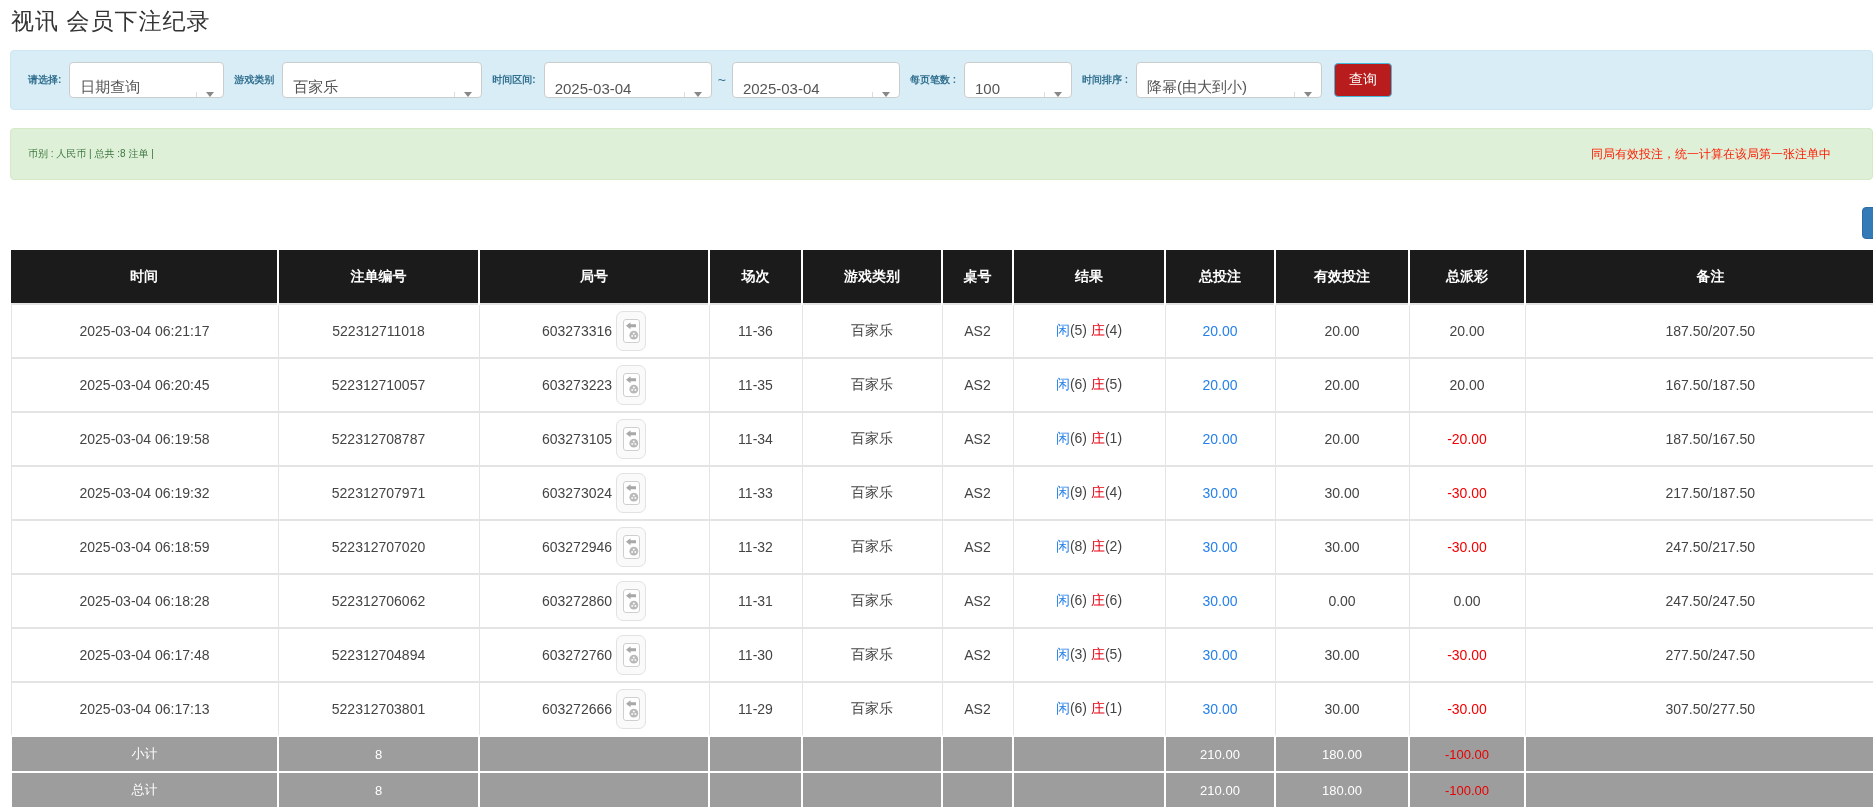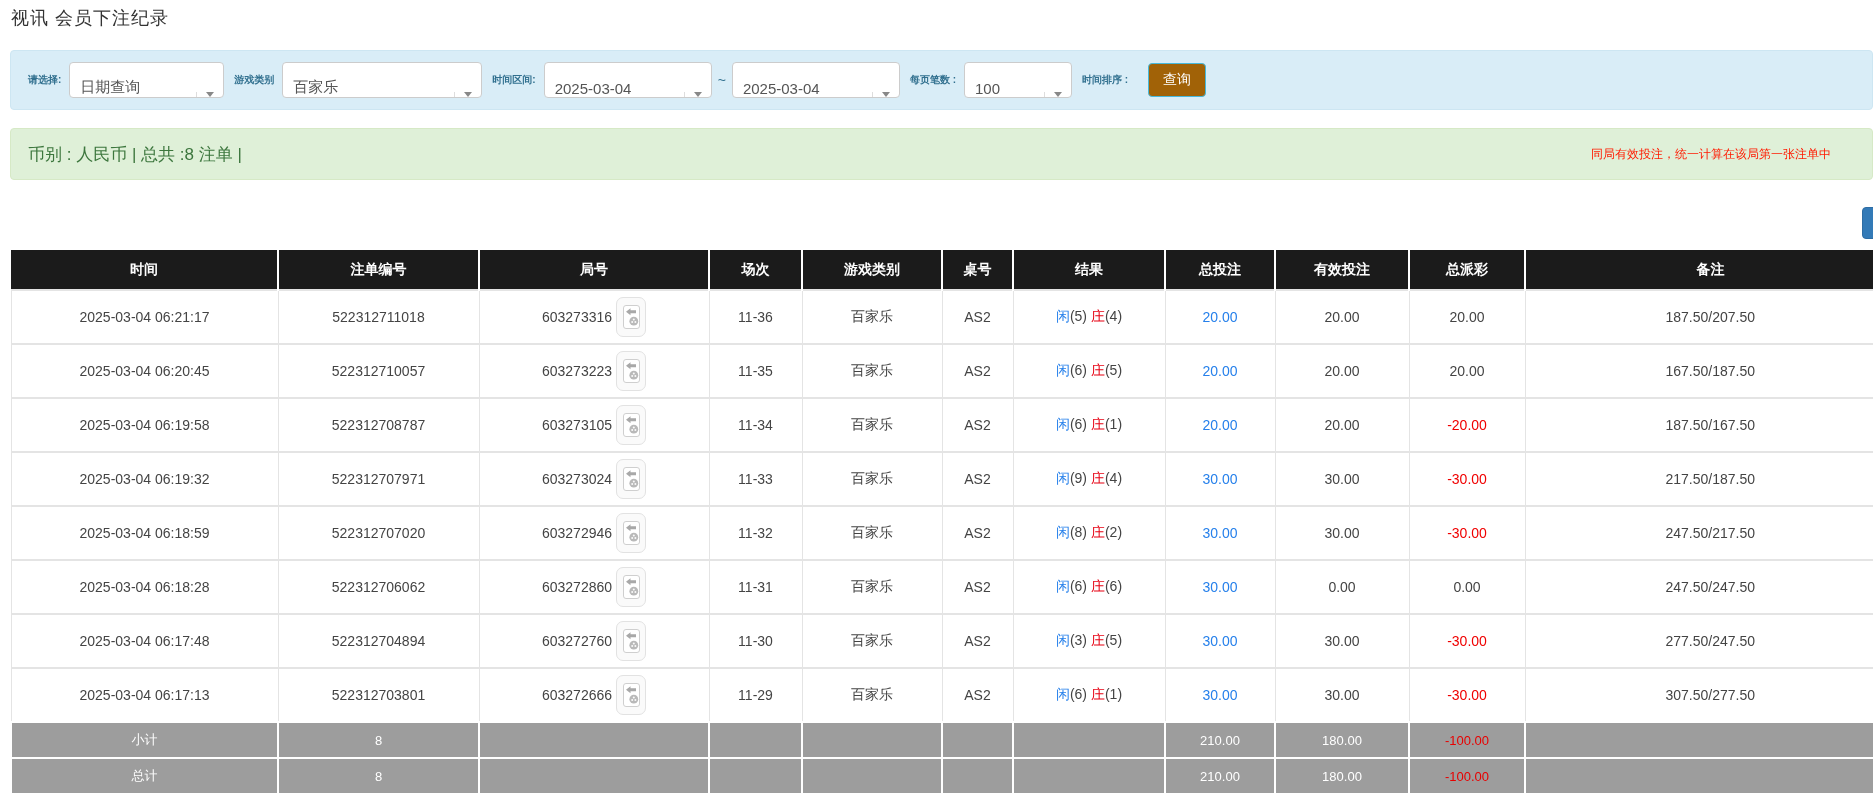--- a/index.html
+++ b/index.html
@@ -5,21 +5,21 @@
   html,body{margin:0;padding:0;}
   body{
     width:1873px;height:809px;overflow:hidden;position:relative;
     background:#fff;
     font-family:"Liberation Sans","DejaVu Sans",sans-serif;
     color:#333;
   }
   
   .title{
     position:absolute;left:11px;top:6px;margin:0;
-    font-size:18px;font-weight:400;color:#333;letter-spacing:1px;
+    font-size:23px;font-weight:400;color:#333;letter-spacing:1px;
   }
   
   .filter-bar{
     position:absolute;left:10px;top:50px;right:0;height:60px;
     background:#d9edf7;border:1px solid #cde6f2;border-radius:4px;
     box-sizing:border-box;
     display:flex;align-items:center;padding-left:17px;
     white-space:nowrap;
   }
   .flabel{color:#31708f;font-weight:bold;font-size:10px;margin:0 8px 0 10px;}
@@ -36,52 +36,52 @@
   }
   .sel-arrow{
     width:26px;border-left:1px solid #ddd;display:flex;align-items:center;justify-content:center;
   }
   .tri{
     width:0;height:0;border-left:4px solid transparent;border-right:4px solid transparent;
     border-top:5px solid #888;display:block;
   }
   .search-btn{
     margin-left:12px;height:34px;padding:0 14px;
-    background:#a16207;border:1px solid #46b8da;border-radius:4px;
+    background:#b91c1c;border:1px solid #46b8da;border-radius:4px;
     color:#fff;font-size:14px;cursor:pointer;
     font-family:inherit;
   }
   
   .info-bar{
     position:absolute;left:10px;top:128px;right:0;height:52px;
     background:#dff0d8;border:1px solid #d6e9c6;border-radius:4px;
     box-sizing:border-box;
   }
   .info-left{
     position:absolute;left:17px;top:50%;transform:translateY(-50%);
-    color:#3c763d;font-size:17px;white-space:nowrap;
+    color:#3c763d;font-size:10px;white-space:nowrap;
   }
   .info-notice{
     position:absolute;left:1580px;top:50%;transform:translateY(-50%);
     color:#ff1a00;font-size:12px;white-space:nowrap;
   }
   
   .edge-btn{
     position:absolute;left:1862px;top:207px;width:48px;height:30px;
     background:#337ab7;border:1px solid #2e6da4;border-radius:4px;cursor:pointer;
   }
   
   .bet-table{
     position:absolute;left:10px;top:250px;
     border-collapse:collapse;table-layout:fixed;width:1884px;
   }
   .bet-table thead th{
     background:#1b1b1b;color:#fff;font-size:14px;font-weight:bold;
     height:33px;text-align:center;vertical-align:middle;
-    border-left:2px solid #fff;padding:3px;
+    border-left:2px solid #fff;padding:10px;
   }
   .bet-table thead th:first-child{border-left:none;}
   .bet-table tbody td{
     background:#fff;height:52px;text-align:center;vertical-align:middle;
     font-size:14px;color:#444;
     border-top:2px solid #e4e4e4;border-left:1px solid #e4e4e4;padding:0;
   }
   .bet-table tbody td:first-child{border-left:1px solid #e4e4e4;margin-left:9px;}
   .bet-table tr.summary td{
     background:#9d9d9d;color:#fff;height:34px;font-size:13px;
@@ -135,20 +135,26 @@
       </span>
   </div>
   <span class="flabel">每页笔数 :</span>
   <div class="select" style="width:108px">
     <span class="sel-text">100</span>
     <span class="sel-arrow">
         <i class="tri"></i>
       </span>
   </div>
   <span class="flabel">时间排序 :</span>
+  <div class="select" style="width:186px">
+    <span class="sel-text">降幂(由大到小)</span>
+    <span class="sel-arrow">
+        <i class="tri"></i>
+      </span>
+  </div>
   <button class="search-btn">查询</button>
 </div>
 
 <div class="info-bar">
   <span class="info-left">币别 : 人民币 | 总共 :8 注单 |</span>
   <span class="info-notice">同局有效投注，统一计算在该局第一张注单中</span>
 </div>
 
 <div class="edge-btn"></div>
 

